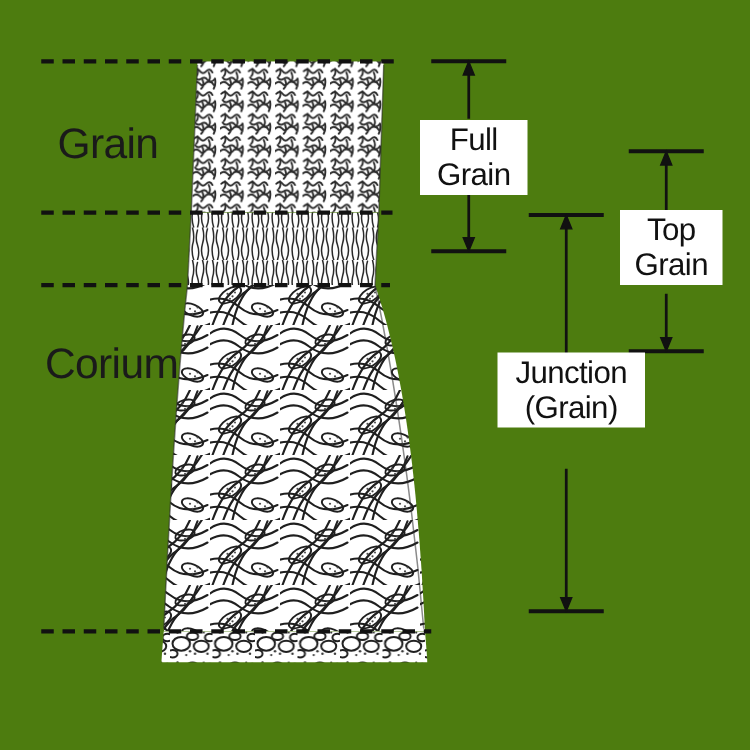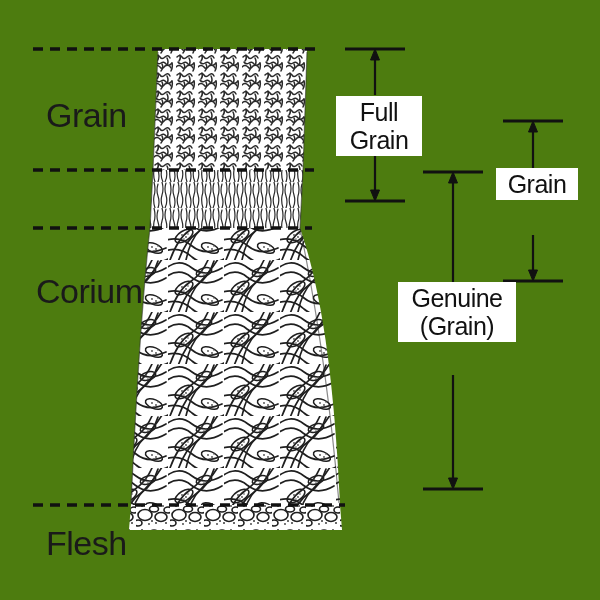--- a/index.html
+++ b/index.html
@@ -215,29 +215,29 @@
       </g>
 
     </g>
   </svg>
 
   <div class="layer-label big" style="left:46px; top:96px;">Grain</div>
 
 
   <div class="layer-label big" style="left:36px; top:272px;text-align:center;">Corium</div>
 
-  <div class="layer-label big" style="left:46px; top:524px;">Flesh</div>
 
   <div class="bracket-label" style="left:336px; top:96px; width:78px;">
     <div>Full</div>
     <div>Grain</div>
   </div>
 
   <div class="bracket-label" style="left:398px; top:282px; width:110px;">
-    <div>Genuine</div>
+    <div>Junction</div>
     <div>(Grain)</div>
   </div>
 
   <div class="bracket-label" style="left:496px; top:168px; width:74px;">
+    <div>Top</div>
     <div>Grain</div>
   </div>
 
 </div>
 
 </body></html>

